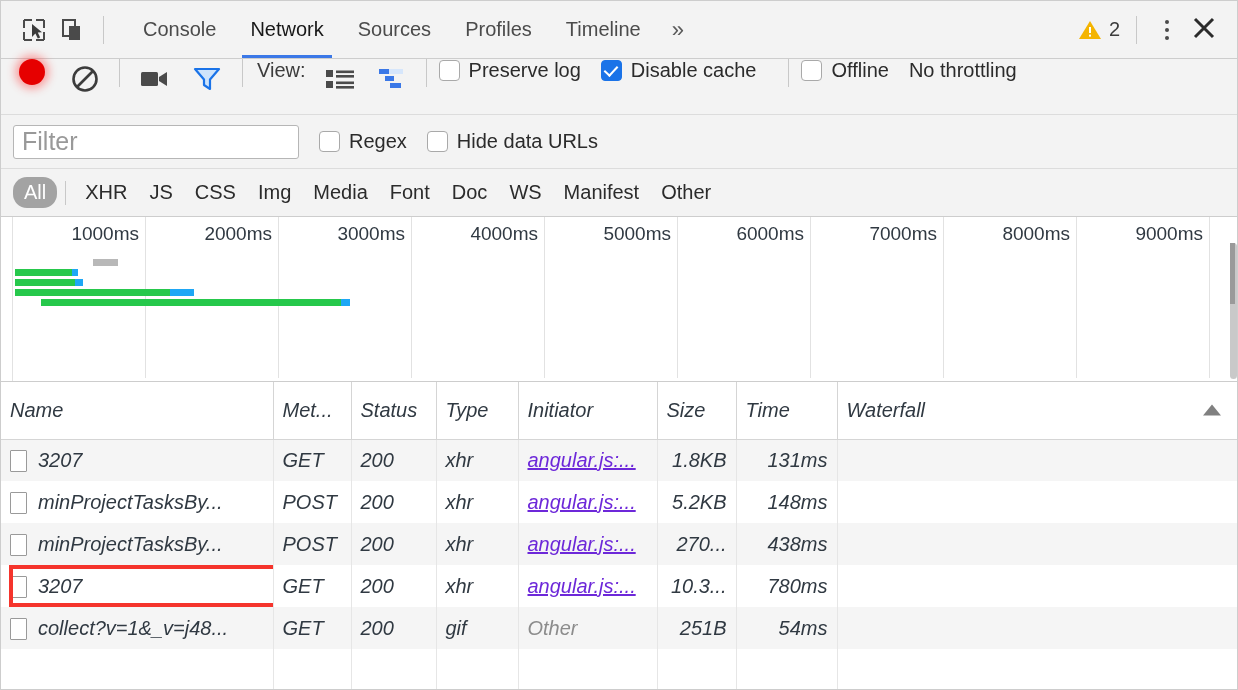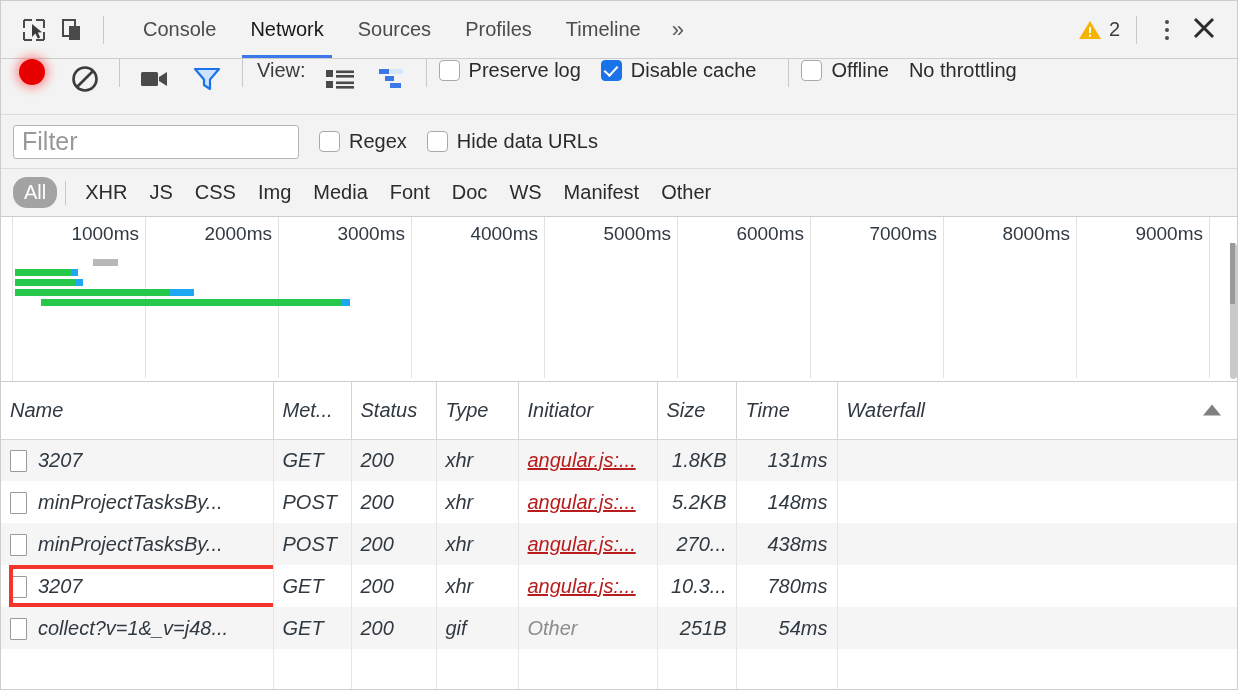--- a/index.html
+++ b/index.html
@@ -160,21 +160,21 @@
   }
   table.netlist td.last { border-right: none; }
   tr.r-alt td { background: #f5f5f5; }
   tr.r-norm td { background: #ffffff; }
   .namecell { display: flex; align-items: flex-end; gap: 11px; overflow: hidden; }
   .doc-ico {
     width: 17px; height: 22px; flex: 0 0 auto;
     border: 1.5px solid #9a9a9a; background: #fff; border-radius: 1px;
   }
   .namecell span { overflow: hidden; text-overflow: ellipsis; }
-  .initlink { color: #b91c1c; text-decoration: underline; cursor: pointer; }
+  .initlink { color: #6d28d9; text-decoration: underline; cursor: pointer; }
   .initplain { color: #8c8c8c; }
   .num { text-align: right; }
   .wf { position: relative; padding: 0 !important; }
   .wfbar { position: absolute; top: 10px; height: 22px; }
   .wfbar i { position: absolute; top: 0; height: 22px; display: block; }
   .sortarrow {
     position: absolute; right: 16px; top: 50%; transform: translateY(-50%);
     width: 0; height: 0;
     border-left: 9px solid transparent; border-right: 9px solid transparent;
     border-bottom: 11px solid #808080;

